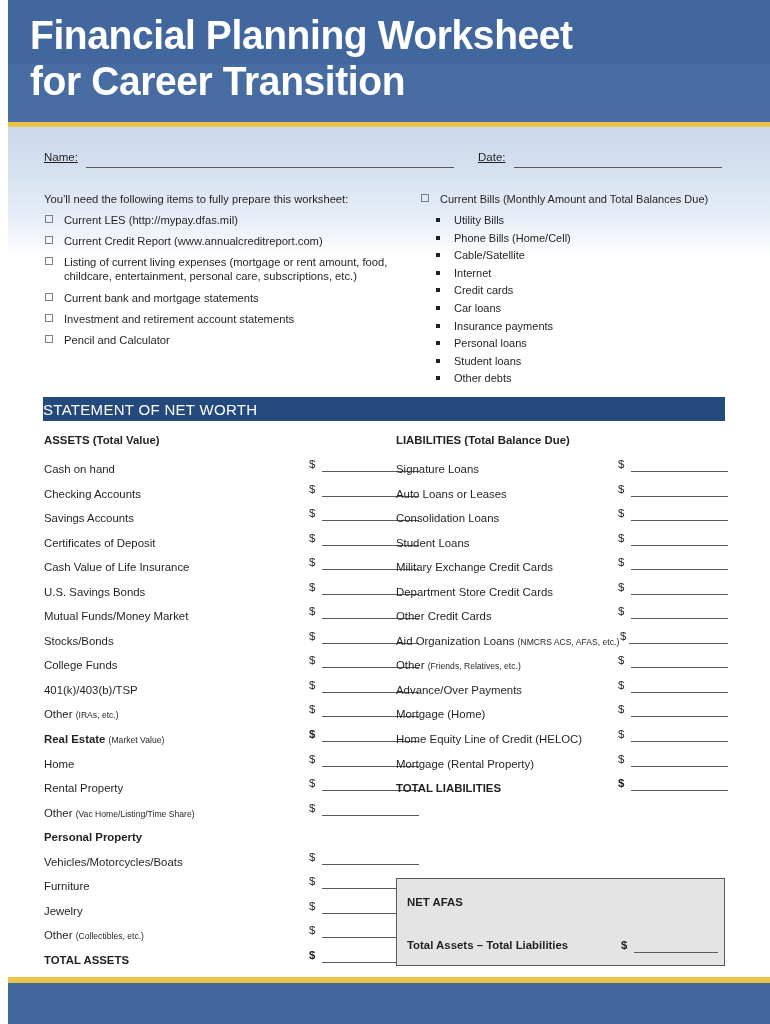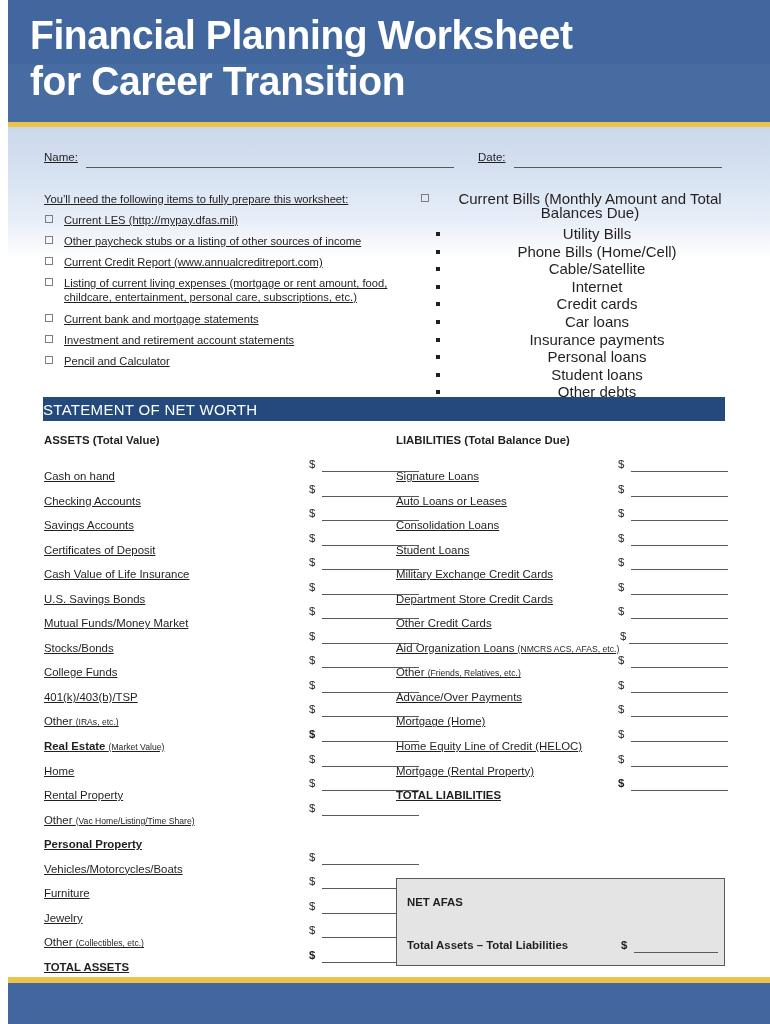--- a/index.html
+++ b/index.html
@@ -90,29 +90,27 @@
   #nd-date-label { left: 434px; text-align: center; }
   #nd-date-line  { left: 470px; width: 208px; }
 
   
   .checklist-left {
     position: absolute;
     left: 44px; top: 192px;
     width: 350px;
     font-size: 11.2px;
     line-height: 14px;
-    text-decoration: underline;
   }
   .checklist-right {
     position: absolute;
     left: 420px; top: 192px;
     width: 320px;
-    font-size: 15px;
+    font-size: 11px;
     line-height: 14px;
-    text-align: center;
   }
   .intro-line { margin-bottom: 7px; }
 
   .cb-row {
     position: relative;
     padding-left: 20px;
     margin-bottom: 7px;
   }
   .cb-row.two-line { margin-bottom: 8px; }
   .cbox {
@@ -166,23 +164,22 @@
   }
   #assets-rows { left: 44px; top: 458px; width: 345px; }
   #liab-rows   { left: 396px; top: 458px; width: 334px; }
 
   .row {
     position: relative;
     height: 24.55px;
   }
   .row .lbl {
     position: absolute;
-    left: 0; top: 12px;
+    left: 0; top: 5px;
     white-space: nowrap;
-    text-decoration: underline;
   }
   .row .lbl .sm {
     font-size: 8.6px;
   }
   .row.bold .lbl { font-weight: bold; }
   .row.bold .lbl .sm { font-weight: normal; }
 
   .row .dol {
     position: absolute;
     top: 0;
@@ -271,21 +268,20 @@
     <span class="nd-label" id="nd-name-label">Name:</span>
     <span class="nd-line" id="nd-name-line"></span>
     <span class="nd-label" id="nd-date-label">Date:</span>
     <span class="nd-line" id="nd-date-line"></span>
   </div>
 
   <div class="checklist-left">
     <div class="intro-line">You’ll need the following items to fully prepare this worksheet:</div>
     <div id="prep-items">
         <div class="cb-row"><span class="cbox"></span><span>Current LES (http://mypay.dfas.mil)</span></div>
-        <div class="cb-row"><span class="cbox"></span><span>Other paycheck stubs or a listing of other sources of income</span></div>
         <div class="cb-row"><span class="cbox"></span><span>Current Credit Report (www.annualcreditreport.com)</span></div>
         <div class="cb-row two-line"><span class="cbox"></span><span>Listing of current living expenses (mortgage or rent amount, food, childcare, entertainment, personal care, subscriptions, etc.)</span></div>
         <div class="cb-row"><span class="cbox"></span><span>Current bank and mortgage statements</span></div>
         <div class="cb-row"><span class="cbox"></span><span>Investment and retirement account statements</span></div>
         <div class="cb-row"><span class="cbox"></span><span>Pencil and Calculator</span></div>
       </div>
   </div>
 
   <div class="checklist-right">
     <div class="cb-row">

